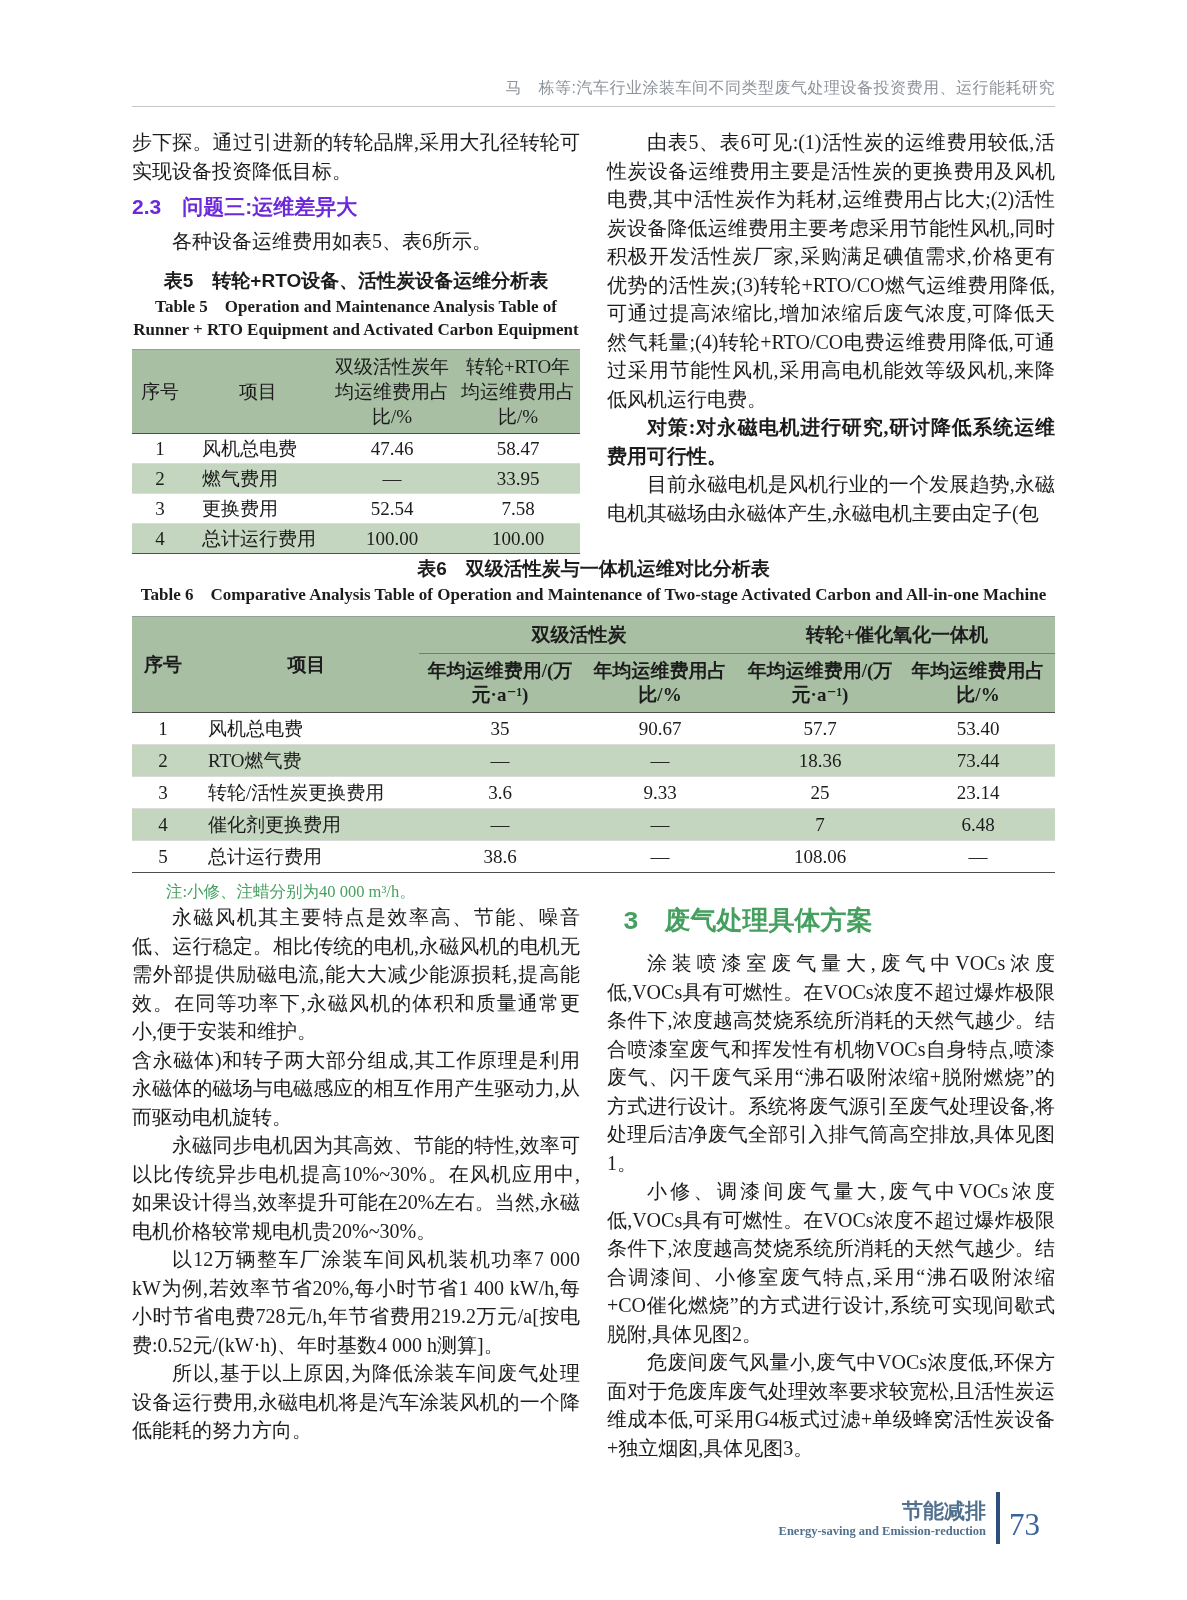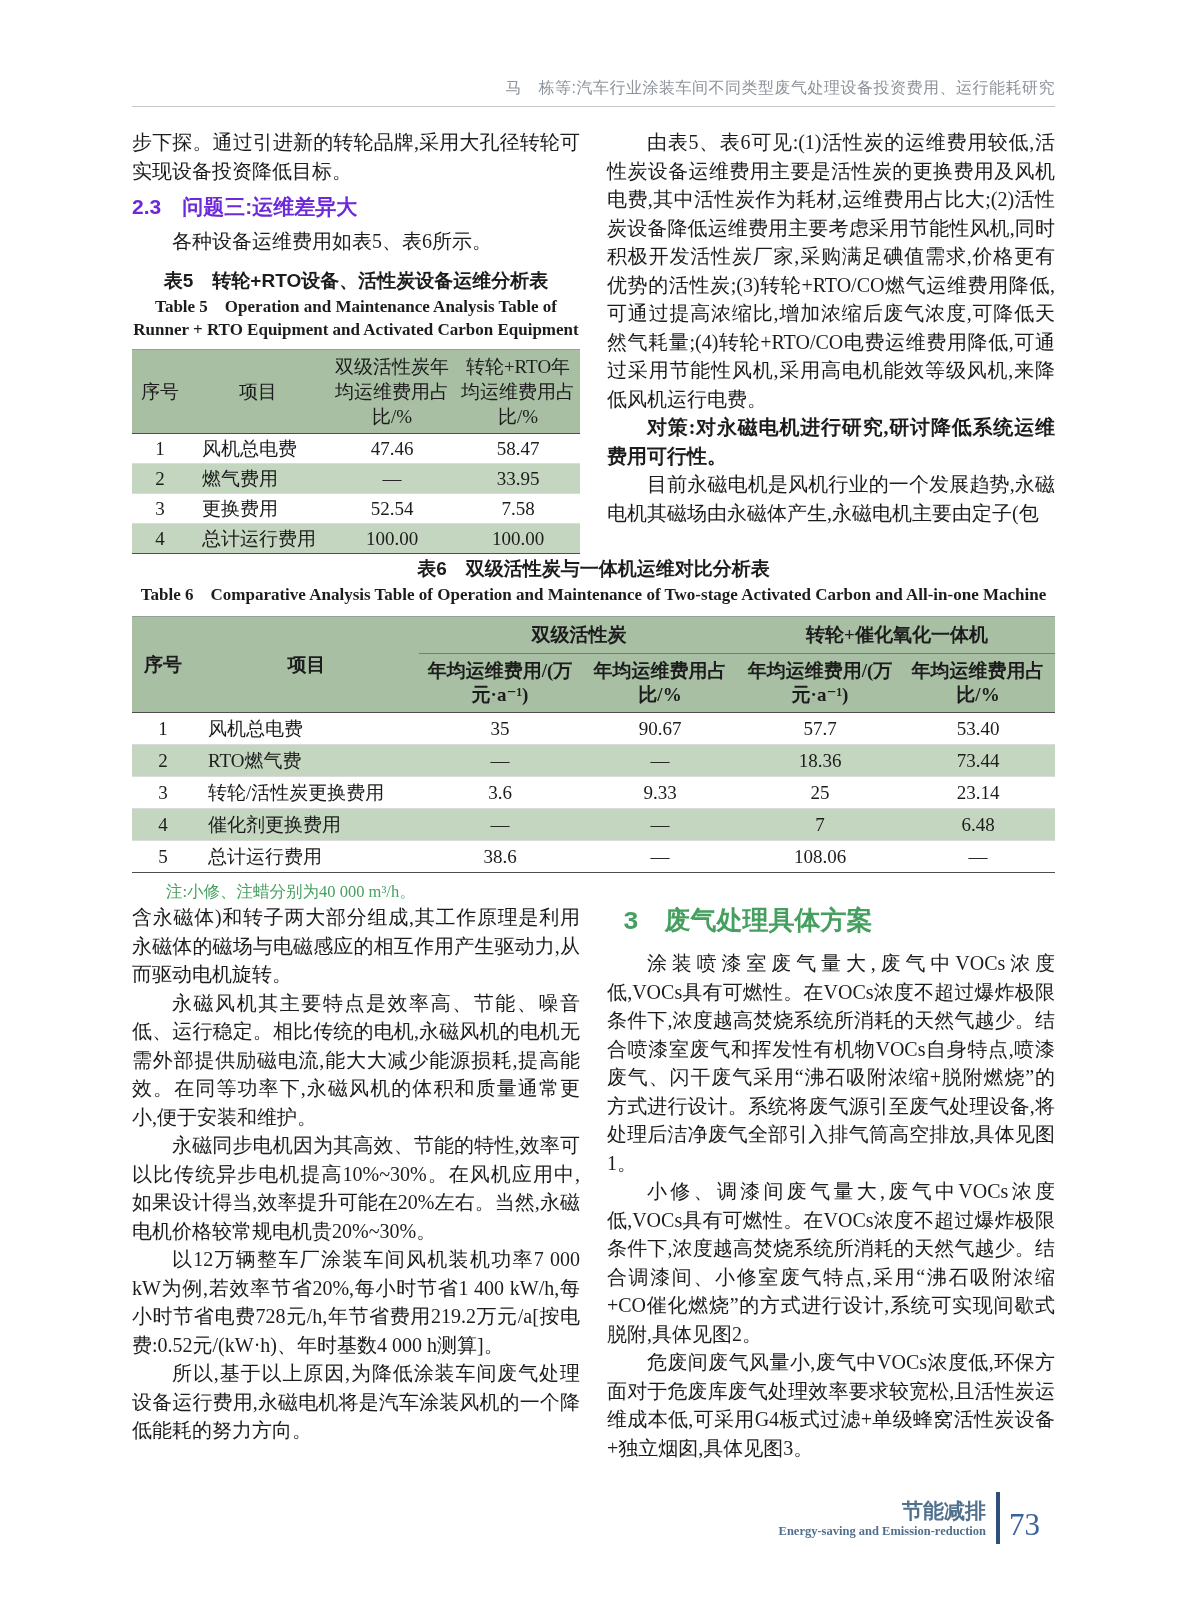--- a/index.html
+++ b/index.html
@@ -213,22 +213,22 @@
           <td>108.06</td>
           <td>—</td>
         </tr>
       </tbody>
     </table>
     <div class="note">注:小修、注蜡分别为40 000 m³/h。</div>
   </div>
 
   <div class="cols bottom-cols">
     <div class="col-l">
+      <p class="body ind">永磁风机其主要特点是效率高、节能、噪音低、运行稳定。相比传统的电机,永磁风机的电机无需外部提供励磁电流,能大大减少能源损耗,提高能效。在同等功率下,永磁风机的体积和质量通常更小,便于安装和维护。</p>
       <p class="body">含永磁体)和转子两大部分组成,其工作原理是利用永磁体的磁场与电磁感应的相互作用产生驱动力,从而驱动电机旋转。</p>
-      <p class="body ind">永磁风机其主要特点是效率高、节能、噪音低、运行稳定。相比传统的电机,永磁风机的电机无需外部提供励磁电流,能大大减少能源损耗,提高能效。在同等功率下,永磁风机的体积和质量通常更小,便于安装和维护。</p>
       <p class="body ind">永磁同步电机因为其高效、节能的特性,效率可以比传统异步电机提高10%~30%。在风机应用中,如果设计得当,效率提升可能在20%左右。当然,永磁电机价格较常规电机贵20%~30%。</p>
       <p class="body ind">以12万辆整车厂涂装车间风机装机功率7 000 kW为例,若效率节省20%,每小时节省1 400 kW/h,每小时节省电费728元/h,年节省费用219.2万元/a[按电费:0.52元/(kW·h)、年时基数4 000 h测算]。</p>
       <p class="body ind">所以,基于以上原因,为降低涂装车间废气处理设备运行费用,永磁电机将是汽车涂装风机的一个降低能耗的努力方向。</p>
     </div>
     <div class="col-r">
       <div class="h3">3　废气处理具体方案</div>
       <p class="body ind">涂装喷漆室废气量大,废气中VOCs浓度低,VOCs具有可燃性。在VOCs浓度不超过爆炸极限条件下,浓度越高焚烧系统所消耗的天然气越少。结合喷漆室废气和挥发性有机物VOCs自身特点,喷漆废气、闪干废气采用“沸石吸附浓缩+脱附燃烧”的方式进行设计。系统将废气源引至废气处理设备,将处理后洁净废气全部引入排气筒高空排放,具体见图1。</p>
       <p class="body ind">小修、调漆间废气量大,废气中VOCs浓度低,VOCs具有可燃性。在VOCs浓度不超过爆炸极限条件下,浓度越高焚烧系统所消耗的天然气越少。结合调漆间、小修室废气特点,采用“沸石吸附浓缩+CO催化燃烧”的方式进行设计,系统可实现间歇式脱附,具体见图2。</p>
       <p class="body ind">危废间废气风量小,废气中VOCs浓度低,环保方面对于危废库废气处理效率要求较宽松,且活性炭运维成本低,可采用G4板式过滤+单级蜂窝活性炭设备+独立烟囱,具体见图3。</p>
     </div>

